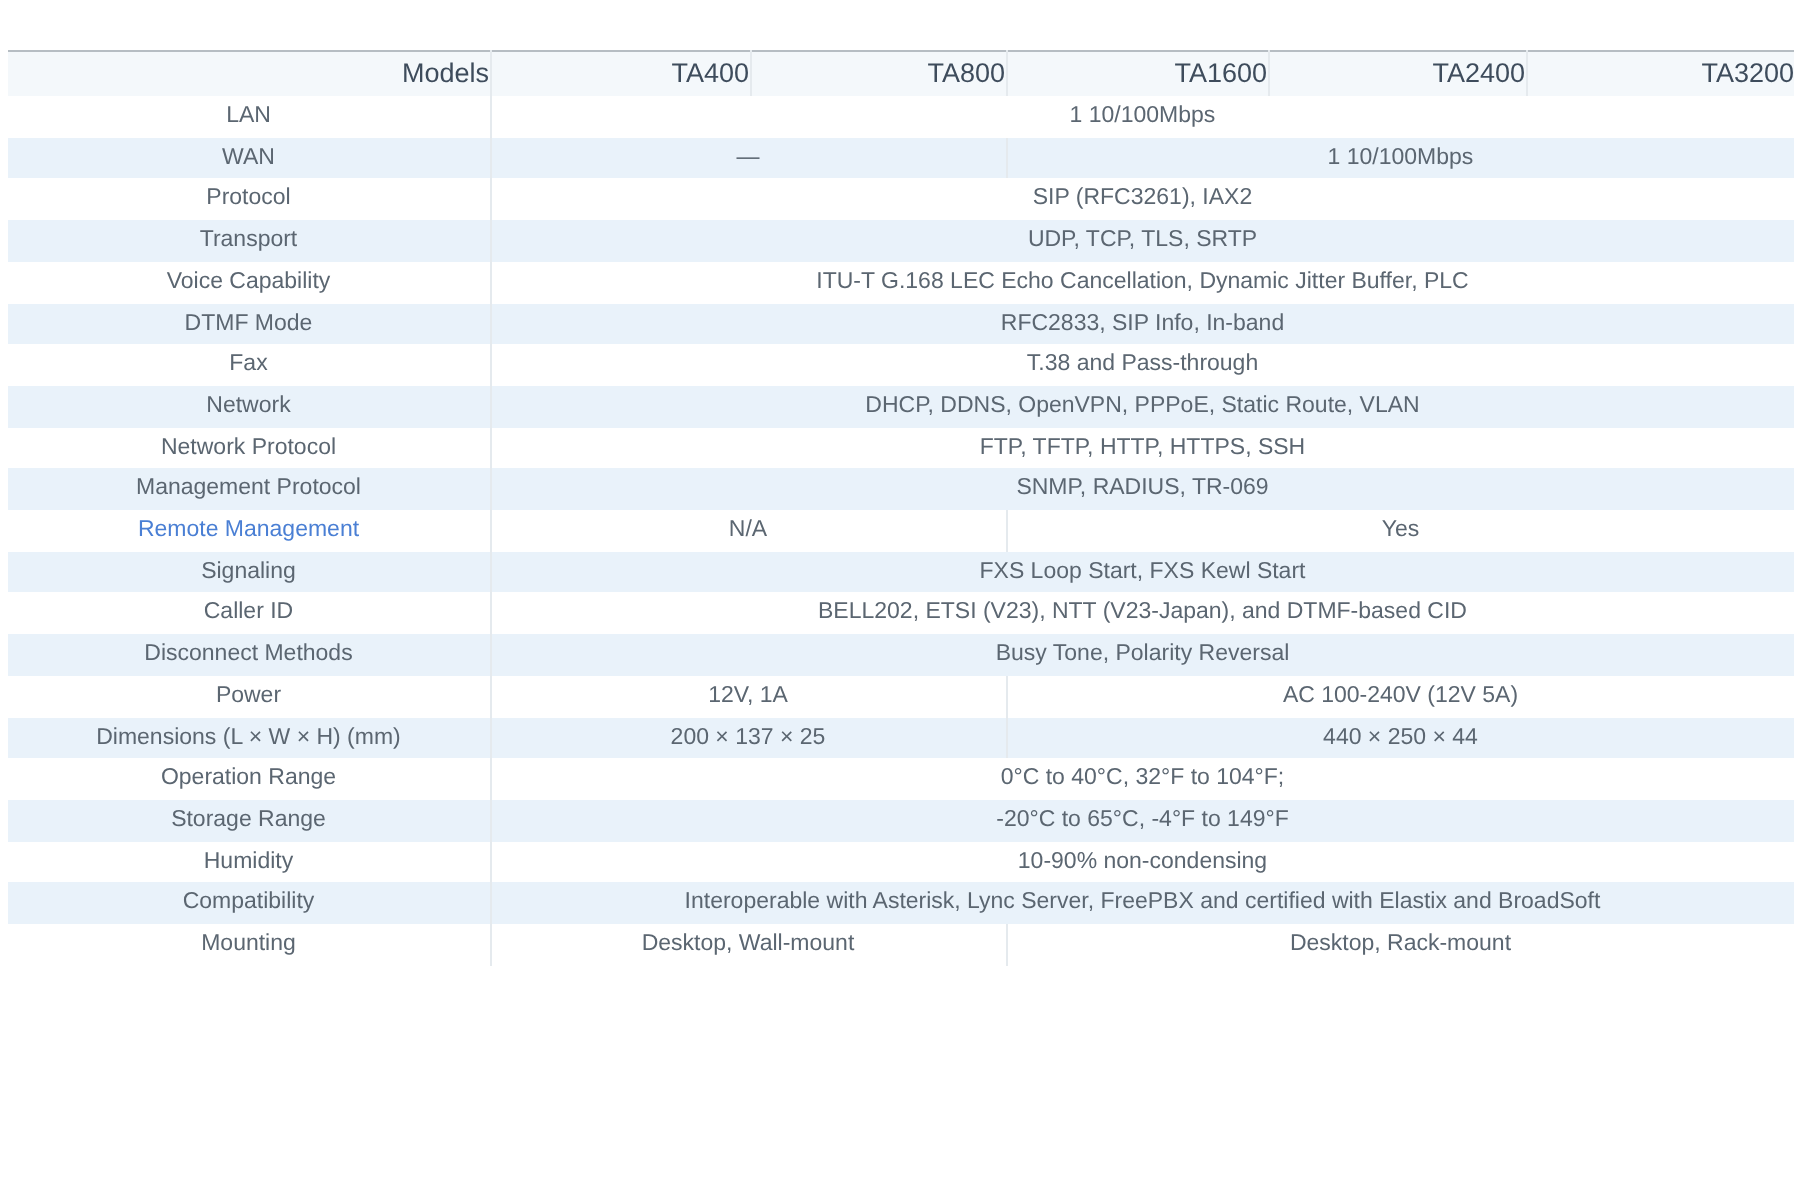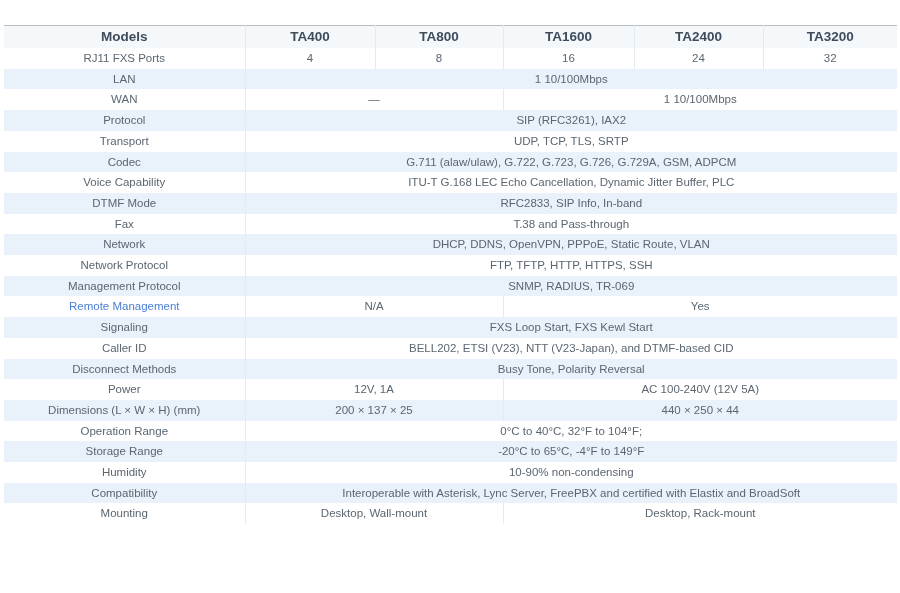--- a/index.html
+++ b/index.html
@@ -18,22 +18,22 @@
   }
   .table-wrap{position:absolute;left:4px;top:25px;width:893px;}
   table{
     border-collapse:collapse;table-layout:fixed;width:893px;
   }
   thead th{
     height:22px;padding:0;
     background:var(--header-bg);
     border-top:1px solid var(--top-border);
     color:var(--header-text);
-    font-size:13.5px;font-weight:700;
-    text-align:center;vertical-align:middle;
+    font-size:13.5px;font-weight:400;
+    text-align:right;vertical-align:middle;
     line-height:22px;white-space:nowrap;overflow:hidden;
   }
   tbody td{
     height:20.7px;padding:0;
     color:var(--body-text);
     font-size:11.5px;font-weight:400;
     text-align:center;vertical-align:middle;
     line-height:20.7px;white-space:nowrap;overflow:hidden;
   }
   thead th,tbody td{border-right:1px solid var(--cell-border);}
@@ -59,47 +59,35 @@
         <th>Models</th>
         <th>TA400</th>
         <th>TA800</th>
         <th>TA1600</th>
         <th>TA2400</th>
         <th>TA3200</th>
       </tr>
     </thead>
     <tbody>
         <tr>
-          <td>RJ11 FXS Ports</td>
-          <td colspan="1">4</td>
-          <td colspan="1">8</td>
-          <td colspan="1">16</td>
-          <td colspan="1">24</td>
-          <td colspan="1">32</td>
-        </tr>
-        <tr>
           <td>LAN</td>
           <td colspan="5">1 10/100Mbps</td>
         </tr>
         <tr>
           <td>WAN</td>
           <td colspan="2">—</td>
           <td colspan="3">1 10/100Mbps</td>
         </tr>
         <tr>
           <td>Protocol</td>
           <td colspan="5">SIP (RFC3261), IAX2</td>
         </tr>
         <tr>
           <td>Transport</td>
           <td colspan="5">UDP, TCP, TLS, SRTP</td>
-        </tr>
-        <tr>
-          <td>Codec</td>
-          <td colspan="5">G.711 (alaw/ulaw), G.722, G.723, G.726, G.729A, GSM, ADPCM</td>
         </tr>
         <tr>
           <td>Voice Capability</td>
           <td colspan="5">ITU-T G.168 LEC Echo Cancellation, Dynamic Jitter Buffer, PLC</td>
         </tr>
         <tr>
           <td>DTMF Mode</td>
           <td colspan="5">RFC2833, SIP Info, In-band</td>
         </tr>
         <tr>

